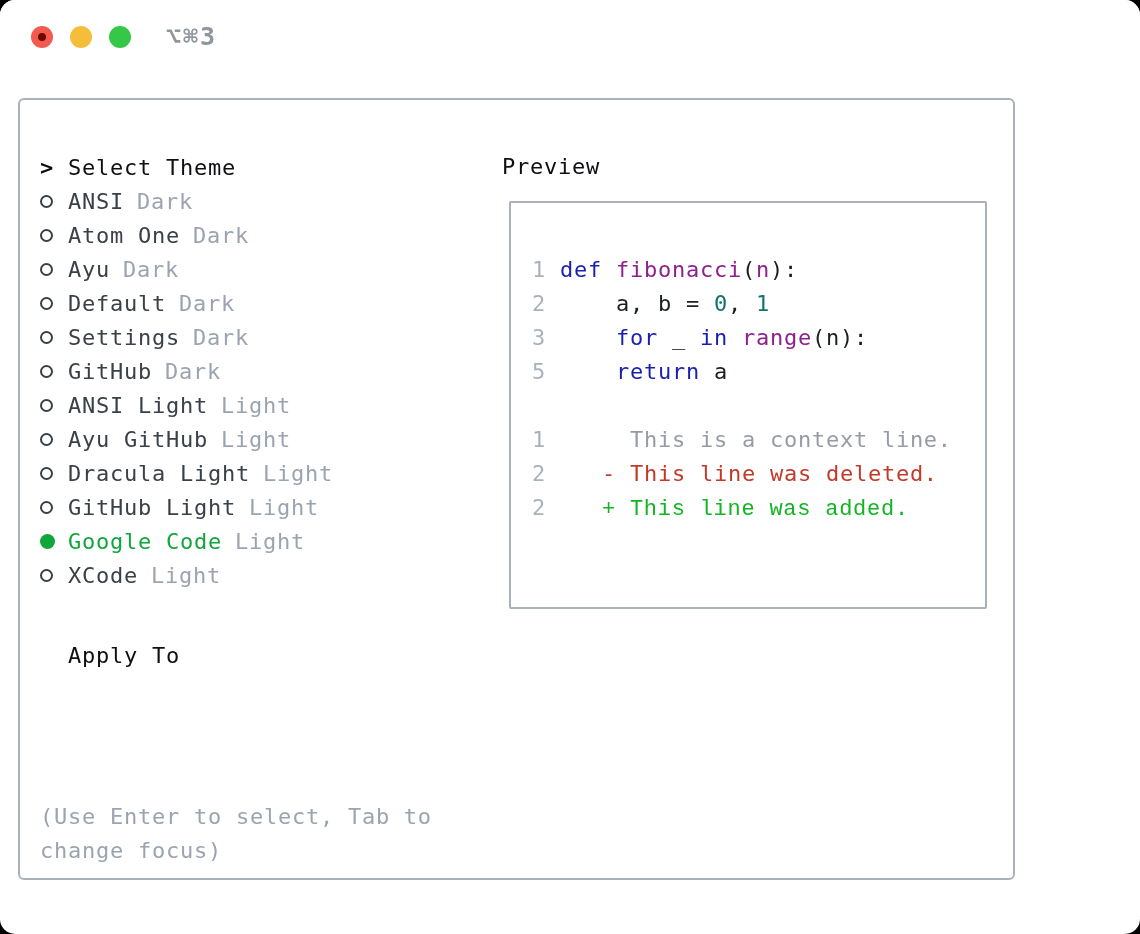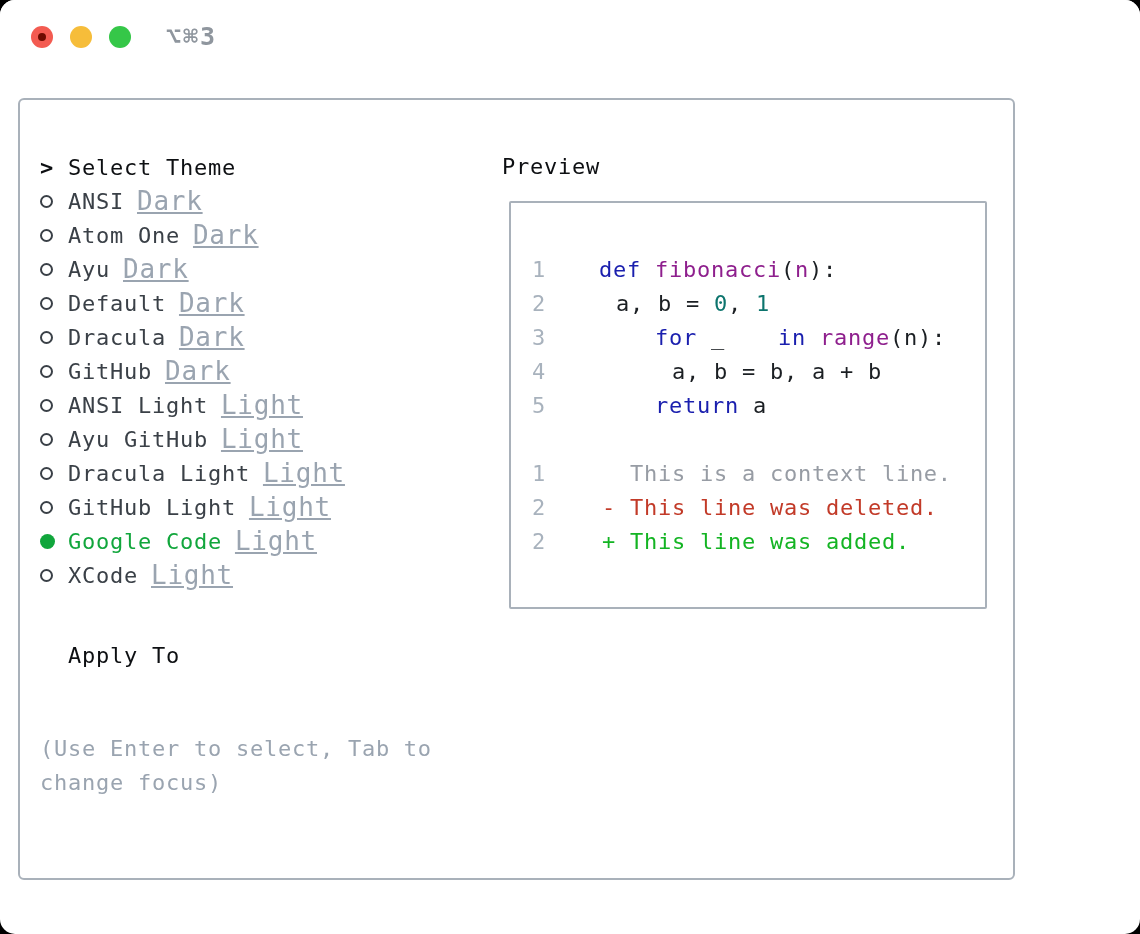--- a/index.html
+++ b/index.html
@@ -23,33 +23,33 @@
   .abs{position:absolute;}
   .row{display:flex;align-items:center;height:34px;white-space:pre;}
   .marker{width:28px;display:inline-flex;align-items:center;flex:0 0 28px;}
   .prefix{font-weight:bold;color:var(--heading);font-size:22px;letter-spacing:.75px;}
   .dot{display:inline-block;border-radius:50%;}
   .ring{width:13px;height:13px;border:2px solid #3a4047;background:#fff;}
   .seldot{width:15px;height:15px;background:var(--accent-green);}
   .h1{font-size:22px;font-weight:normal;color:var(--heading);letter-spacing:.75px;}
   .item-label{font-size:22px;color:var(--itemtext);letter-spacing:.75px;text-align:center;}
   .item-label.green{color:var(--accent-green);}
-  .tag{font-size:26px;color:var(--muted);letter-spacing:.75px;margin-left:13px;text-decoration:underline;}
+  .tag{font-size:22px;color:var(--muted);letter-spacing:.75px;margin-left:13px;}
   .help{font-size:22px;color:var(--muted);letter-spacing:.75px;line-height:34px;width:402px;}
   .pbox{position:absolute;left:489px;top:101px;width:478px;height:408px;border:2px solid var(--border);border-radius:2px;background:#fff;}
   .codeblock{position:absolute;left:21px;top:50px;font-size:22px;letter-spacing:.75px;}
   .cline{height:34px;line-height:34px;white-space:pre;}
   .lnum{color:var(--lnum);}
-  .tok-kw{color:var(--kw);margin-left:39px;}
+  .tok-kw{color:var(--kw);}
   .tok-fn{color:var(--fn);}
   .tok-num{color:var(--numc);}
   .tok-pln{color:var(--plain);}
   .d-context{color:var(--ctx);text-align:center;}
   .d-deleted{color:var(--del);text-align:center;}
-  .d-added{color:var(--add);}
+  .d-added{color:var(--add);font-family:Liberation Mono, monospace;}
 </style>
 </head>
 <body>
 
 <div class="window">
 
   <div class="titlebar">
     <span class="tl red">
       <span class="tl-dot"></span>
     </span>
@@ -63,48 +63,47 @@
     <div class="abs" style="left:20px;top:50px;">
       <div class="row">
         <span class="marker"><span class="prefix">&gt;</span></span>
         <span class="h1">Select Theme</span>
       </div>
       <div>
           <div class="row"><span class="marker"><span class="dot ring"></span></span><span class="item-label">ANSI</span><span class="tag">Dark</span></div>
           <div class="row"><span class="marker"><span class="dot ring"></span></span><span class="item-label">Atom One</span><span class="tag">Dark</span></div>
           <div class="row"><span class="marker"><span class="dot ring"></span></span><span class="item-label">Ayu</span><span class="tag">Dark</span></div>
           <div class="row"><span class="marker"><span class="dot ring"></span></span><span class="item-label">Default</span><span class="tag">Dark</span></div>
-          <div class="row"><span class="marker"><span class="dot ring"></span></span><span class="item-label">Dracula</span><span class="tag">Dark</span></div>
+          <div class="row"><span class="marker"><span class="dot ring"></span></span><span class="item-label">Settings</span><span class="tag">Dark</span></div>
           <div class="row"><span class="marker"><span class="dot ring"></span></span><span class="item-label">GitHub</span><span class="tag">Dark</span></div>
           <div class="row"><span class="marker"><span class="dot ring"></span></span><span class="item-label">ANSI Light</span><span class="tag">Light</span></div>
           <div class="row"><span class="marker"><span class="dot ring"></span></span><span class="item-label">Ayu GitHub</span><span class="tag">Light</span></div>
           <div class="row"><span class="marker"><span class="dot ring"></span></span><span class="item-label">Dracula Light</span><span class="tag">Light</span></div>
           <div class="row"><span class="marker"><span class="dot ring"></span></span><span class="item-label">GitHub Light</span><span class="tag">Light</span></div>
           <div class="row"><span class="marker"><span class="dot seldot"></span></span><span class="item-label green">Google Code</span><span class="tag">Light</span></div>
           <div class="row"><span class="marker"><span class="dot ring"></span></span><span class="item-label">XCode</span><span class="tag">Light</span></div>
         </div>
     </div>
 
     <div class="abs" style="left:20px;top:526px;">
       <div class="row">
         <span class="marker"></span>
         <span class="item-label" style="color:var(--heading);margin-top:24px;">Apply To</span>
       </div>
     </div>
 
-    <div class="abs help" style="left:20px;top:632px;">(Use Enter to select, Tab to change focus)</div>
+    <div class="abs help" style="left:20px;top:700px;">(Use Enter to select, Tab to change focus)</div>
 
     <div class="abs h1" style="left:482px;top:50px;line-height:34px;">Preview</div>
 
     <div class="pbox">
       <div class="codeblock">
           <div class="cline"><span class="lnum">1</span><span class="tok-pln"> </span><span class="tok-kw">def</span><span class="tok-pln"> </span><span class="tok-fn">fibonacci</span><span class="tok-pln">(</span><span class="tok-fn">n</span><span class="tok-pln">):</span></div>
           <div class="cline"><span class="lnum">2</span><span class="tok-pln"> </span><span class="tok-pln">    a, b = </span><span class="tok-num">0</span><span class="tok-pln">, </span><span class="tok-num">1</span></div>
           <div class="cline"><span class="lnum">3</span><span class="tok-pln"> </span><span class="tok-pln">    </span><span class="tok-kw">for</span><span class="tok-pln"> _ </span><span class="tok-kw">in</span><span class="tok-pln"> </span><span class="tok-fn">range</span><span class="tok-pln">(n):</span></div>
-          <div class="cline"><span class="lnum">4</span><span class="tok-pln"> </span><span class="tok-pln">        a, b = b, a + b</span></div>
           <div class="cline"><span class="lnum">5</span><span class="tok-pln"> </span><span class="tok-pln">    </span><span class="tok-kw">return</span><span class="tok-pln"> a</span></div>
           <div class="cline"> </div>
           <div class="cline"><span class="lnum">1</span><span>    </span><span class="d-context">  This is a context line.</span></div>
           <div class="cline"><span class="lnum">2</span><span>    </span><span class="d-deleted">- This line was deleted.</span></div>
           <div class="cline"><span class="lnum">2</span><span>    </span><span class="d-added">+ This line was added.</span></div>
         </div>
     </div>
 
   </div>
 </div>

